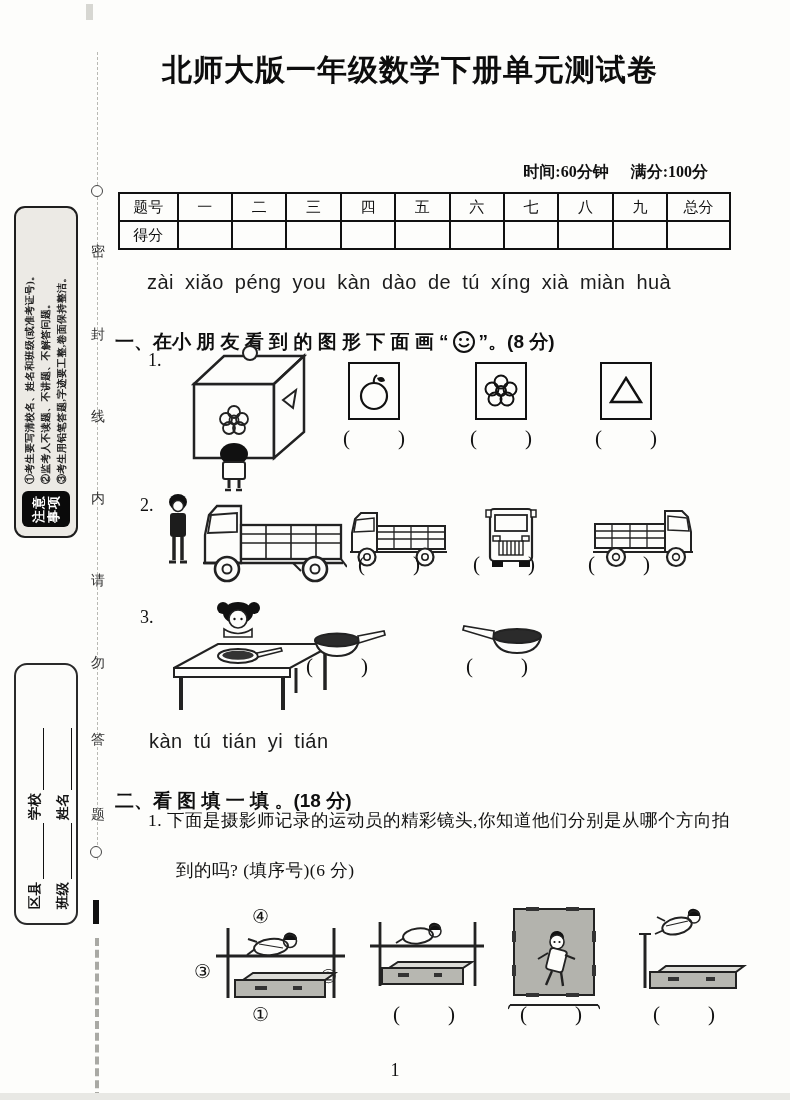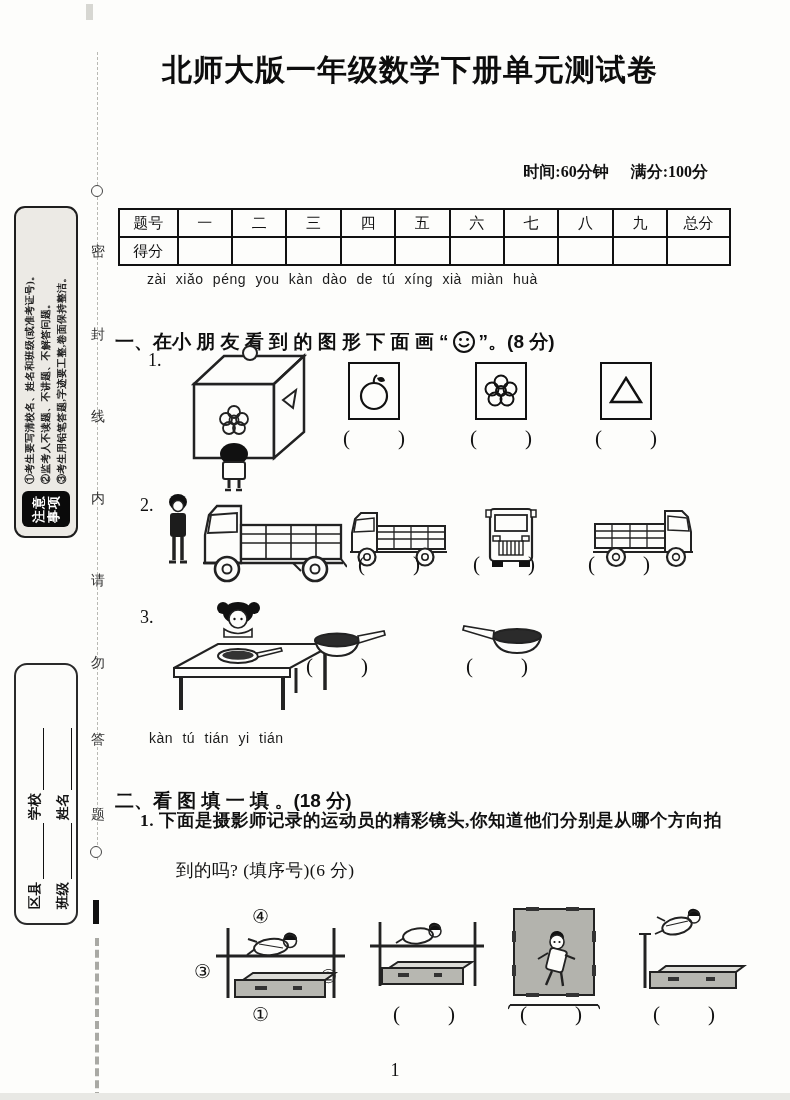--- a/index.html
+++ b/index.html
@@ -44,26 +44,26 @@
   
   .title { position:absolute; left:110px; top:50px; width:600px; text-align:center;
     font-family:Liberation Sans, sans-serif; font-weight:bold; font-size:30px; letter-spacing:1px; color:#0d0d0d; }
   .subtitle { position:absolute; left:110px; top:110px; width:600px; text-align:center;
     font-family:"Liberation Sans",sans-serif; font-weight:bold; font-size:29px; letter-spacing:2px; color:#0d0d0d; }
   .meta { position:absolute; left:400px; top:162px; width:308px; text-align:right;
     font-size:16px; font-weight:bold; color:#111; }
   .meta span { margin-left:18px; }
 
   
-  .score-table { position:absolute; left:118px; top:208px; border-collapse:collapse; table-layout:fixed; width:613px; }
+  .score-table { position:absolute; left:118px; top:192px; border-collapse:collapse; table-layout:fixed; width:613px; }
   .score-table td { border:2px solid #111; height:28px; text-align:center; font-size:15px; color:#111; padding:0; }
   .score-table .c0 { width:56px; } .score-table .cn { width:52px; } .score-table .cl { width:60px; }
 
   
-  .pinyin { position:absolute; font-family:"Liberation Sans",sans-serif; font-size:14px; color:#1c1c1c; word-spacing:5px; letter-spacing:.5px; }
+  .pinyin { position:absolute; font-family:"Liberation Sans",sans-serif; font-size:20px; color:#1c1c1c; word-spacing:5px; letter-spacing:.5px; }
   .qhead { position:absolute; font-family:"Liberation Sans",sans-serif; font-weight:bold; font-size:19px; color:#0f0f0f; display:flex; align-items:flex-start;margin-top:36px; }
   .itemnum { position:absolute; font-size:18px; color:#111; }
   .bodytext { position:absolute; font-size:17.5px; color:#111; letter-spacing:.5px; }
   .blank { position:absolute; width:80px; text-align:center; font-size:21px; color:#111; letter-spacing:2px; white-space:pre; }
   .optbox { position:absolute; width:52px; height:58px; border:2.5px solid #111; background:#fdfdfb;
     display:flex; align-items:center; justify-content:center; }
   .mark { position:absolute; font-size:19px; color:#111; }
   .pagenum { position:absolute; left:0; right:0; top:1060px; text-align:center; font-size:18px; color:#111; }
   .bottom-band { position:absolute; left:0; bottom:0; width:100%; height:7px; background:#e8e8e4; }
   svg { display:block; }
@@ -357,21 +357,21 @@
       </g>
     </svg>
   </span>
   <div class="blank" style="left:298px; top:652px;">(　　)</div>
   <div class="blank" style="left:458px; top:652px;">(　　)</div>
 
   <div class="pinyin" style="left:149px; top:730px;">kàn tú tián yi tián</div>
   <div class="qhead" style="left:115px; top:752px;">
     <span>二、看 图 填 一 填 。(18 分)</span>
   </div>
-  <div class="bodytext" style="left:140px; top:808px;font-weight:bold;">
+  <div class="bodytext" style="left:148px; top:808px;">
     <span>1.</span>
     <span>下面是摄影师记录的运动员的精彩镜头,你知道他们分别是从哪个方向拍</span>
   </div>
   <div class="bodytext" style="left:176px; top:858px;">到的吗? (填序号)(6 分)</div>
 
   <span class="mark" style="left:252px; top:905px;">④</span>
   <span class="mark" style="left:194px; top:960px;">③</span>
   <span class="mark" style="left:320px; top:965px;">②</span>
   <span class="mark" style="left:252px; top:1003px;">①</span>
   <span class="abs" style="left:213px; top:922px;">

